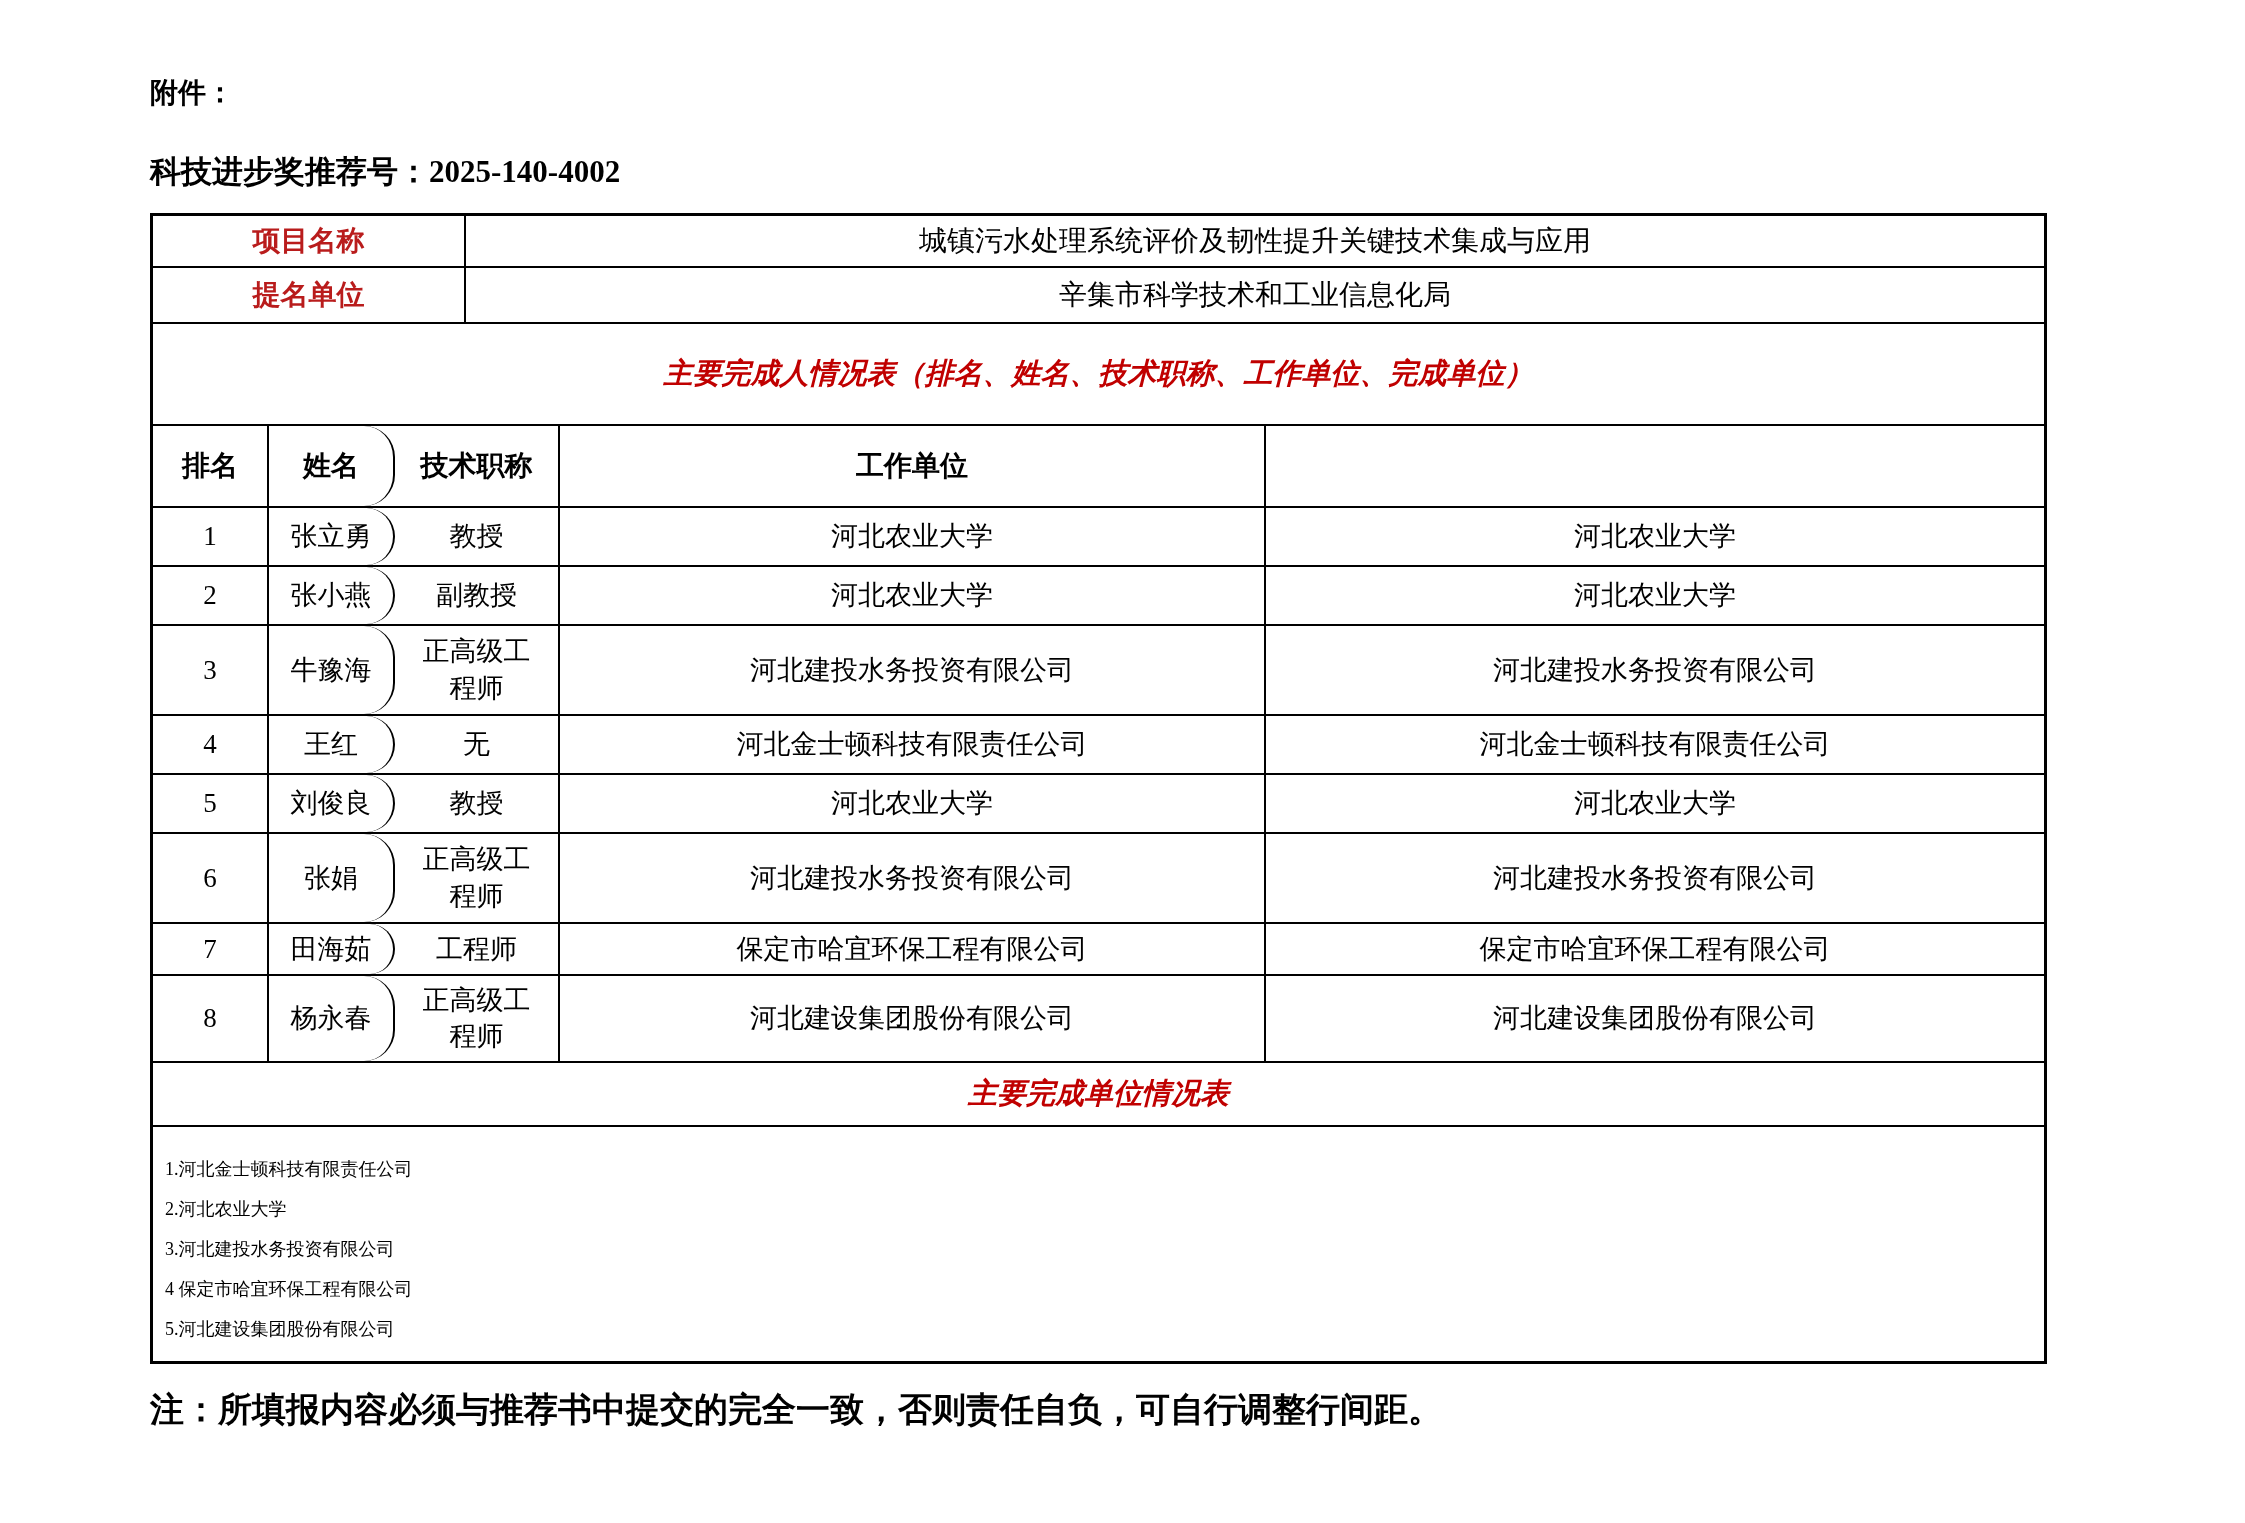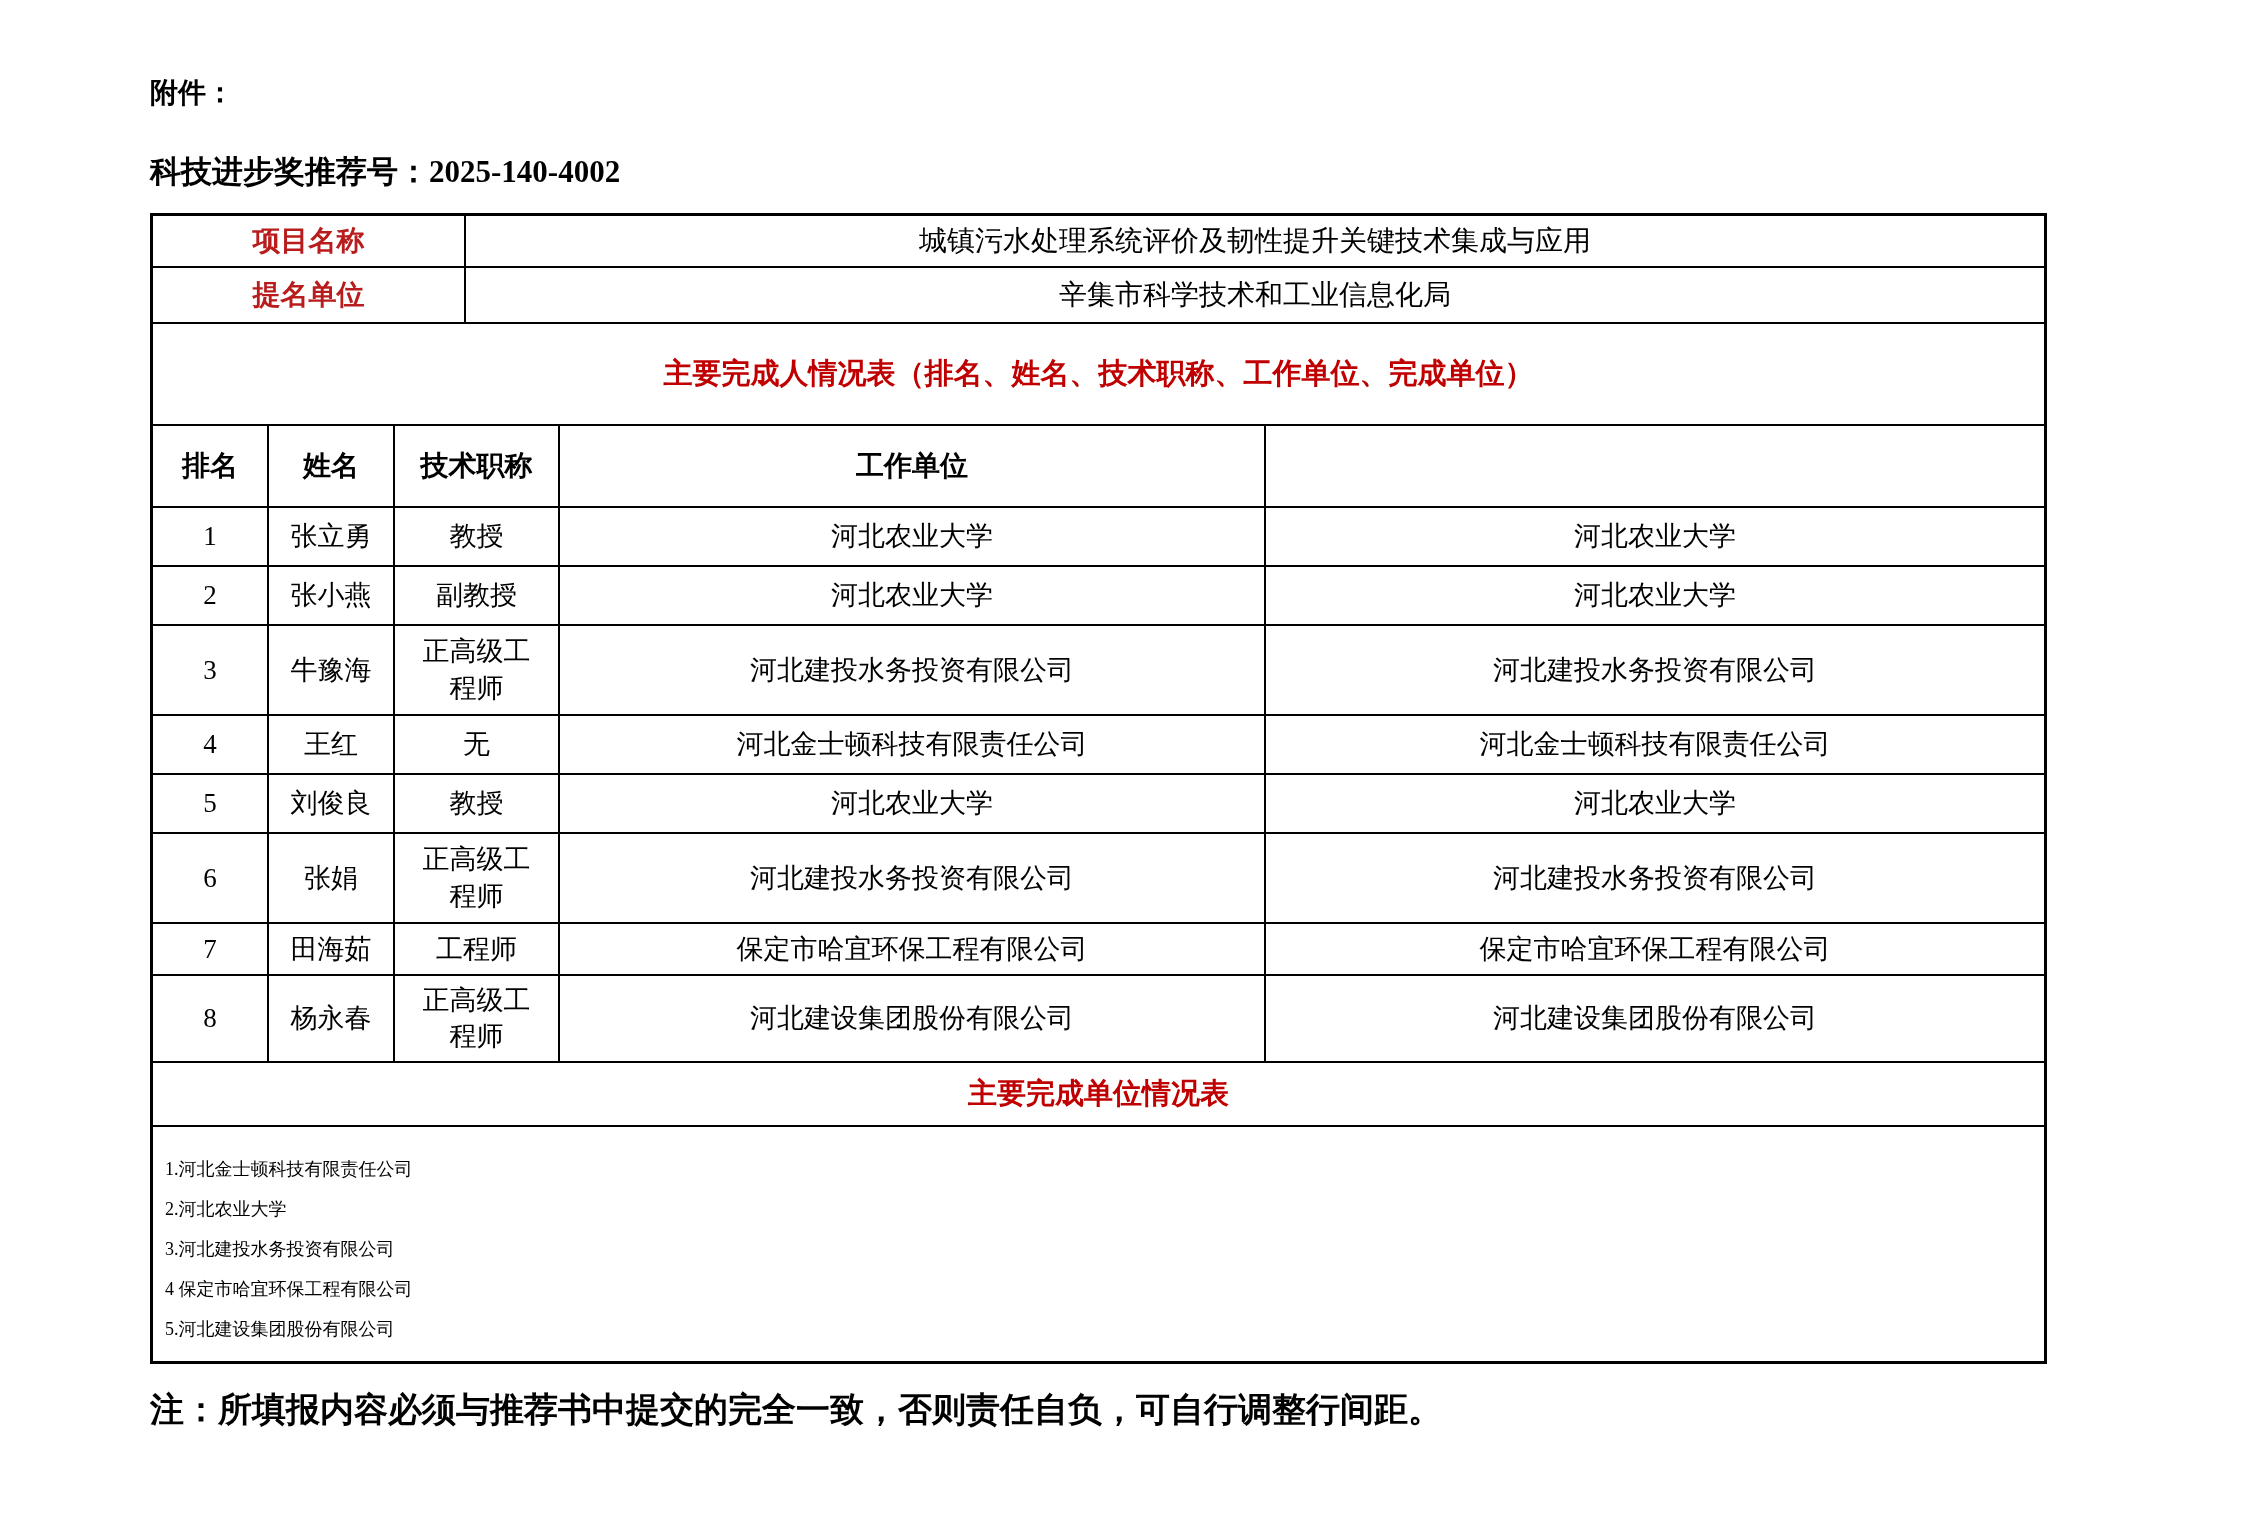--- a/index.html
+++ b/index.html
@@ -65,26 +65,27 @@
   .info-row-2 { height: 54px; }
   
   .section-title {
     display: flex;
     align-items: center;
     justify-content: center;
     color: #C00000;
     font-weight: bold;
     font-size: 29px;
     text-align: center;
+    font-style: italic;
   }
   .people-title-row { height: 100px; }
   .unit-title-row { height: 62px; }
   
   .c-rank { width: 114px; border-right: 2px solid #000; }
-  .c-name { width: 124px; border-right: 2px solid #000; }
+  .c-name { width: 124px; border-right: 2px solid #000; border-radius: 31px; }
   .c-title { width: 165px; border-right: 2px solid #000; padding: 0 18px; box-sizing: border-box; }
   .c-work { width: 704px; border-right: 2px solid #000; }
   .c-comp { flex: 1; }
   .header-row { height: 80px; font-size: 28px; font-weight: bold; }
   .p-row { font-size: 27px; }
   .p-row .cell { line-height: 1.35; }
   .h-single { height: 57px; }
   .h-single-sm { height: 50px; }
   .h-double { height: 88px; }
   .h-double-sm { height: 85px; }

